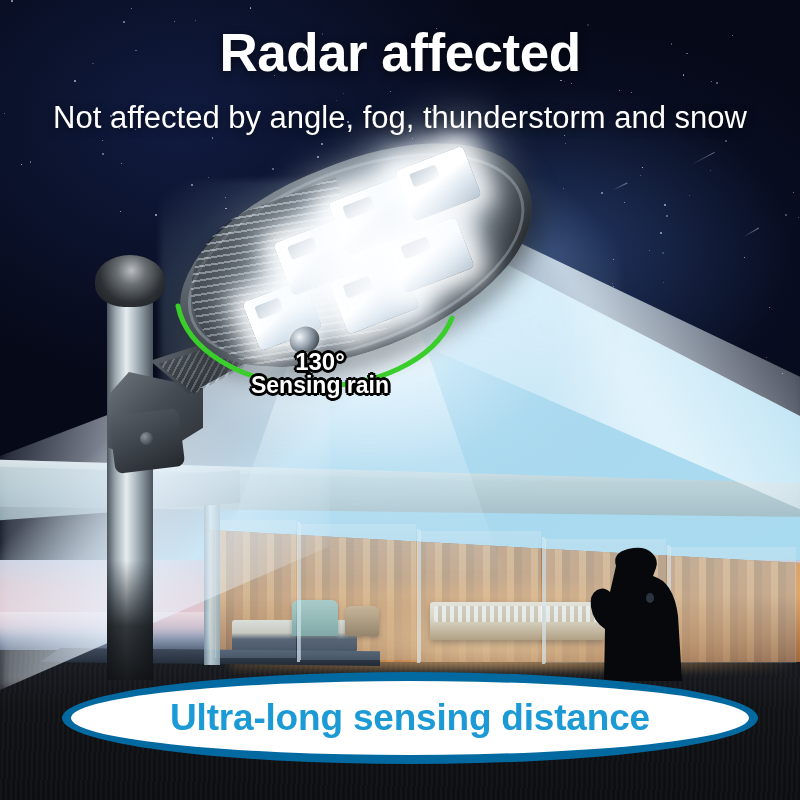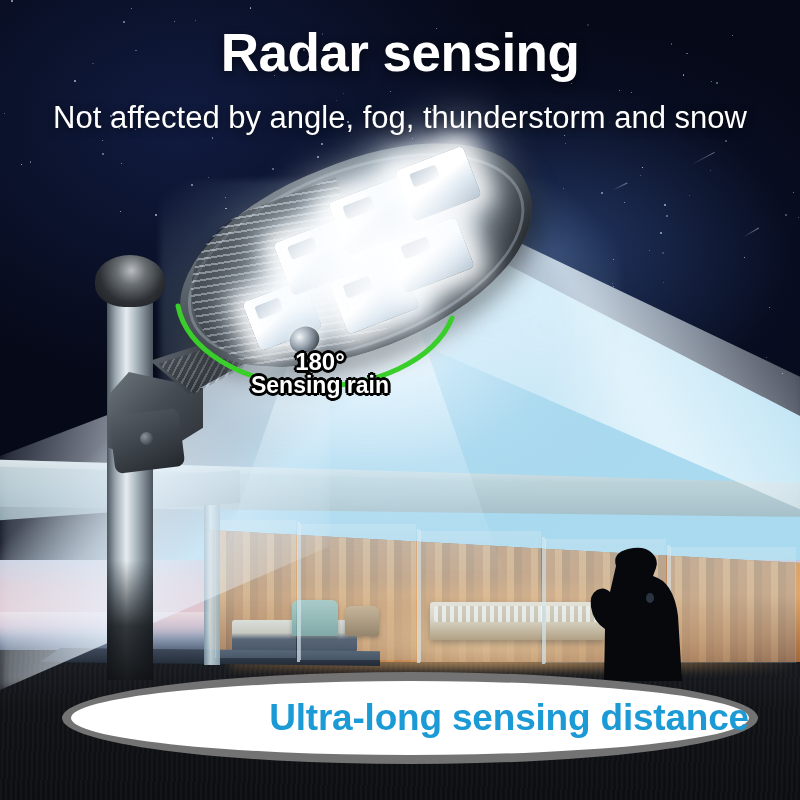--- a/index.html
+++ b/index.html
@@ -262,23 +262,23 @@
       -2px -2px 0 #000, 2px -2px 0 #000, -2px 2px 0 #000, 2px 2px 0 #000,
       -3px 0 0 #000, 3px 0 0 #000, 0 -3px 0 #000, 0 3px 0 #000;
   }
   .angle-deg{font-size:24px;display:block;}
   .angle-txt{font-size:23px;display:block;}
 
   .banner{
     position:absolute;left:62px;top:672px;width:696px;height:92px;
     border-radius:50%;
     background:#ffffff;
-    border:9px solid #737373;
+    border:9px solid #0369a1;
     box-sizing:border-box;
-    display:flex;align-items:center;justify-content:flex-end;
+    display:flex;align-items:center;justify-content:center;
   }
   .banner-text{
     font-size:37px;font-weight:700;color:#1b9ad6;letter-spacing:-.2px;
   }
 </style>
 </head>
 <body>
 
 <div id="stage">
 
@@ -466,24 +466,24 @@
 
     <div class="sensor"></div>
     <div class="head-hotspot"></div>
   </div>
 
   <svg class="arc-svg" viewBox="0 0 310 145">
     <path id="arcPath" d="M 18 6 A 140 92 0 0 0 292 18" fill="none" stroke="#3ace2b" stroke-width="5" stroke-linecap="round"></path>
   </svg>
 
   <div class="angle-label">
-    <span class="angle-deg">180°</span>
+    <span class="angle-deg">130°</span>
     <span class="angle-txt">Sensing rain</span>
   </div>
 
-  <div class="title">Radar sensing</div>
+  <div class="title">Radar affected</div>
   <div class="subtitle">Not affected by angle, fog, thunderstorm and snow</div>
 
   <div class="banner">
     <span class="banner-text">Ultra-long sensing distance</span>
   </div>
 
 </div>
 
 </body></html>

